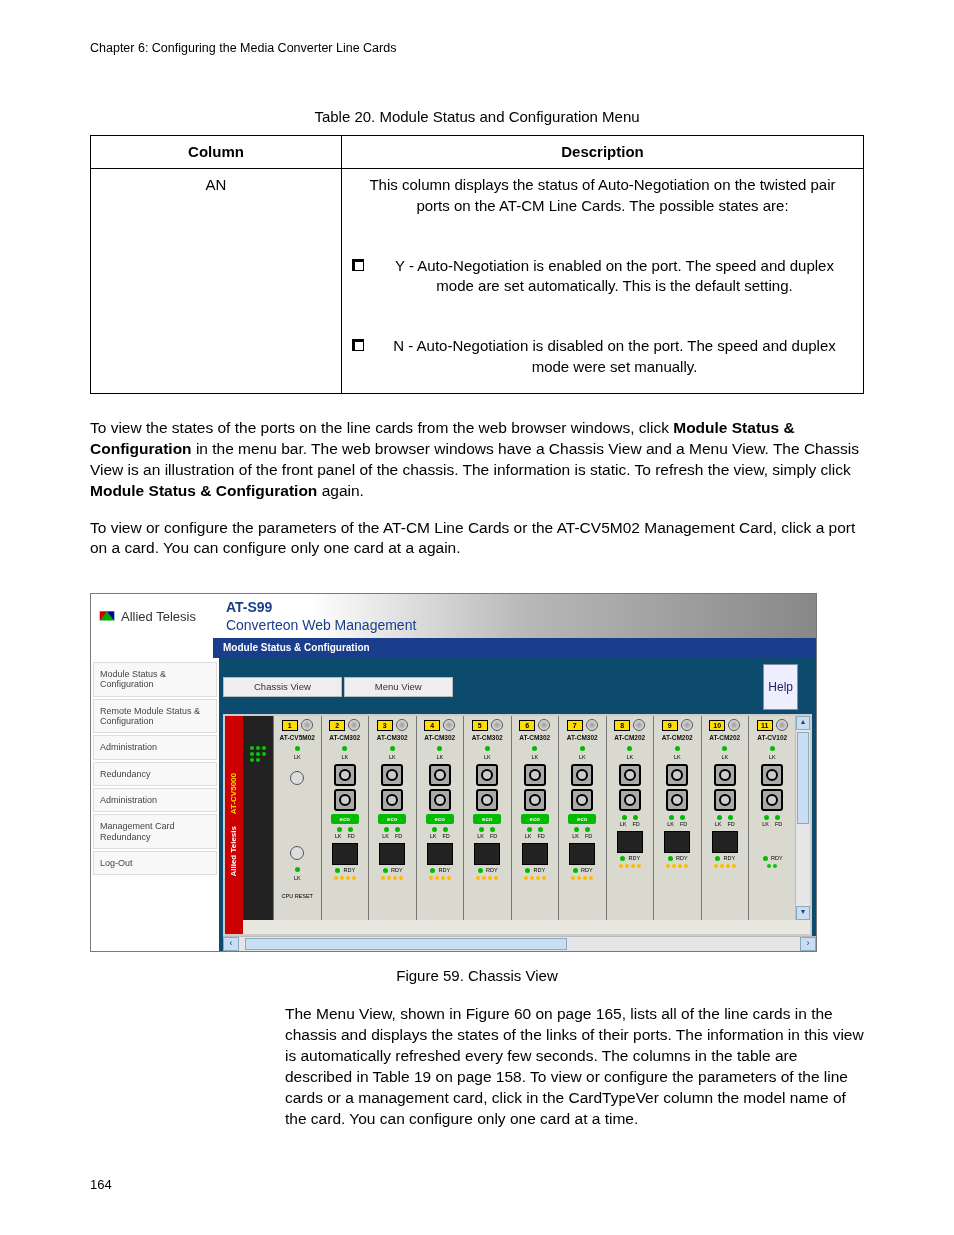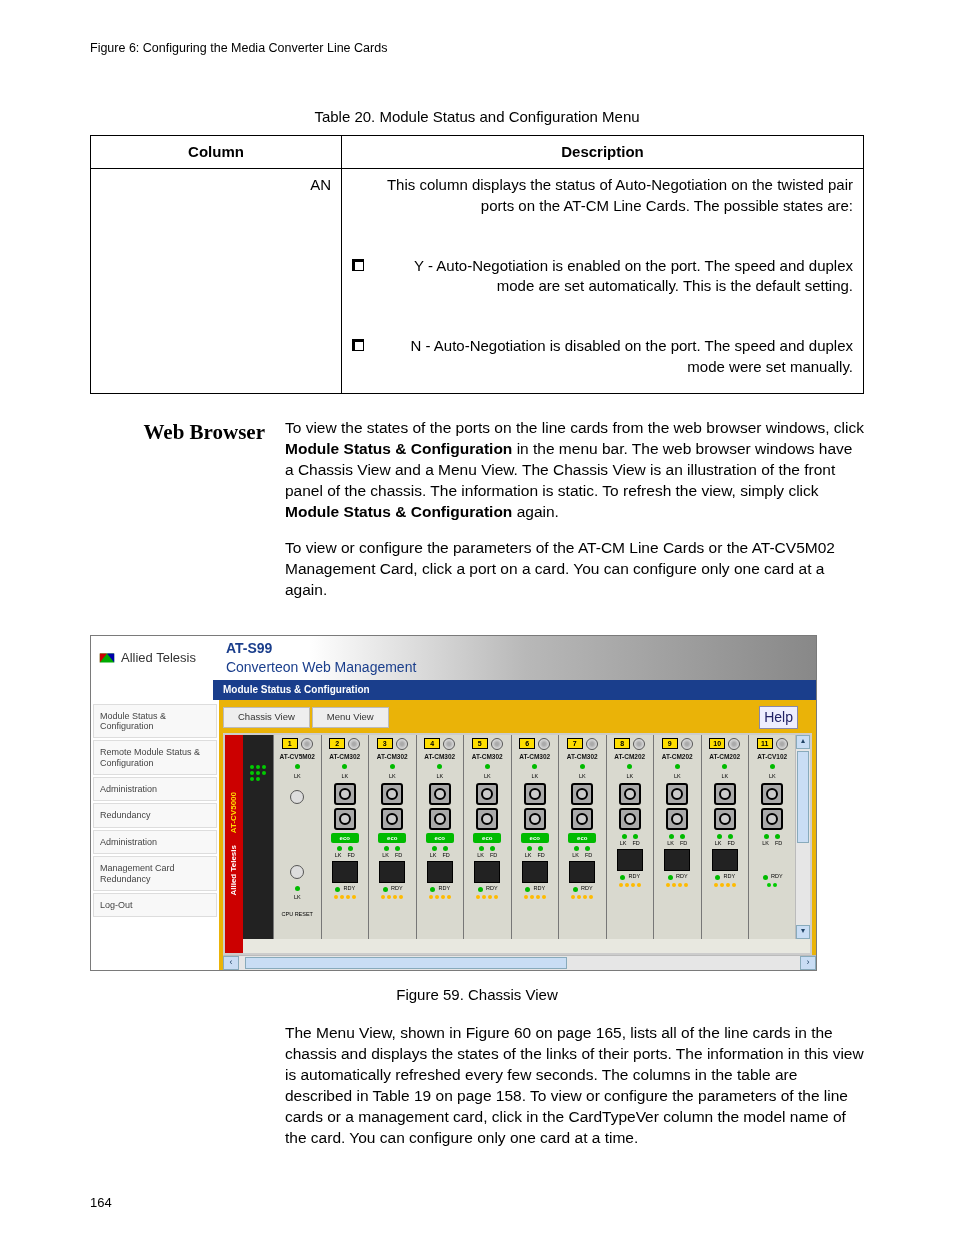--- a/index.html
+++ b/index.html
@@ -23,21 +23,21 @@
   }
   table.info {
     border-collapse: collapse;
     width: 100%;
     margin-bottom: 24px;
   }
   table.info th, table.info td {
     border: 1px solid #000;
     padding: 6px 10px;
     vertical-align: top;
-    text-align: right;
+    text-align: center;
     font-size: 15px;
   }
   table.info th {
     font-weight: bold;
     text-align: center;
   }
   .col-column { width: 230px; }
   .bullets { margin-top: 10px; }
   .bullet-row { display: flex; align-items: flex-start; margin-bottom: 10px; margin-top: 40px; }
   .bullet-box {
@@ -59,21 +59,21 @@
   .body-text p { margin: 0 0 16px 0; }
   .figure-caption { text-align: center; font-size: 15px; margin: 14px 0 18px 0; }
   .page-num { font-size: 13px; margin-top: 30px; }
 
   
   .chassis-shot {
     border: 1px solid #7a7a7a;
     width: 725px;
     margin-left: 0px;
     font-size: 10px;
-    background: #eab308;
+    background: #0c4a6e;
   }
   .shot-header {
     height: 44px;
     background: linear-gradient(to right, #fff 30%, #b8b8b8 60%, #888 100%);
     display: flex;
     align-items: center;
     padding-left: 8px;
     position: relative;
   }
   .logo-box { display: flex; align-items: center; gap: 6px; margin-right: 30px; }
@@ -112,31 +112,31 @@
     margin-bottom: 2px;
     line-height: 1.15;
     cursor: pointer;
   }
   .content-col { flex: 1; padding: 6px 0 0 4px; position: relative; }
   .tab-row { display: flex; gap: 2px; margin-bottom: 4px; align-items: center;}
   .tab {
     border: 1px solid #bbb;
     background: #eee;
     font-size: 9.5px;
-    padding: 3px 14px;
+    padding: 3px 30px;
     color: #333;
     cursor: pointer;
     text-align: right;
   }
   .help-btn {
     margin-left: auto;
     margin-right: 18px;
     border: 1px solid #88a;
-    font-size: 14px;
-    padding: 1px 4px;
+    font-size: 12px;
+    padding: 14px 4px;
     background: #eef;
     color: #226;
   }
   .chassis-area {
     border: 2px solid #ccc;
     background: #e8e8e0;
     height: 218px;
     margin-right: 4px;
     position: relative;
     overflow: hidden;
@@ -284,21 +284,21 @@
     top: 16px;
     height: 90px;
     left: 1px; right: 1px;
     background: #c9ddf4;
     border: 1px solid #8ab;
   }
 </style>
 </head>
 <body>
 
-<div class="chapter-header">Figure 6: Configuring the Media Converter Line Cards</div>
+<div class="chapter-header">Chapter 6: Configuring the Media Converter Line Cards</div>
 
 <div class="table-caption">Table 20. Module Status and Configuration Menu</div>
 
 <table class="info">
   <thead>
     <tr>
       <th class="col-column">Column</th>
       <th>Description</th>
     </tr>
   </thead>
@@ -316,21 +316,20 @@
             <div class="bullet-box"></div>
             <div>N - Auto-Negotiation is disabled on the port. The speed and duplex mode were set manually.</div>
           </div>
         </div>
       </td>
     </tr>
   </tbody>
 </table>
 
 <div class="body-row">
-  <div class="side-heading">Web Browser</div>
   <div class="body-text">
     <p>
       <span>To view the states of the ports on the line cards from the web browser windows, click </span><b>Module Status &amp; Configuration</b><span> in the menu bar. The web browser windows have a Chassis View and a Menu View. The Chassis View is an illustration of the front panel of the chassis. The information is static. To refresh the view, simply click </span><b>Module Status &amp; Configuration</b><span> again.</span>
     </p>
     <p>To view or configure the parameters of the AT-CM Line Cards or the AT-CV5M02 Management Card, click a port on a card. You can configure only one card at a again.</p>
   </div>
 </div>
 
 <div class="chassis-shot">
   <div class="shot-header">

